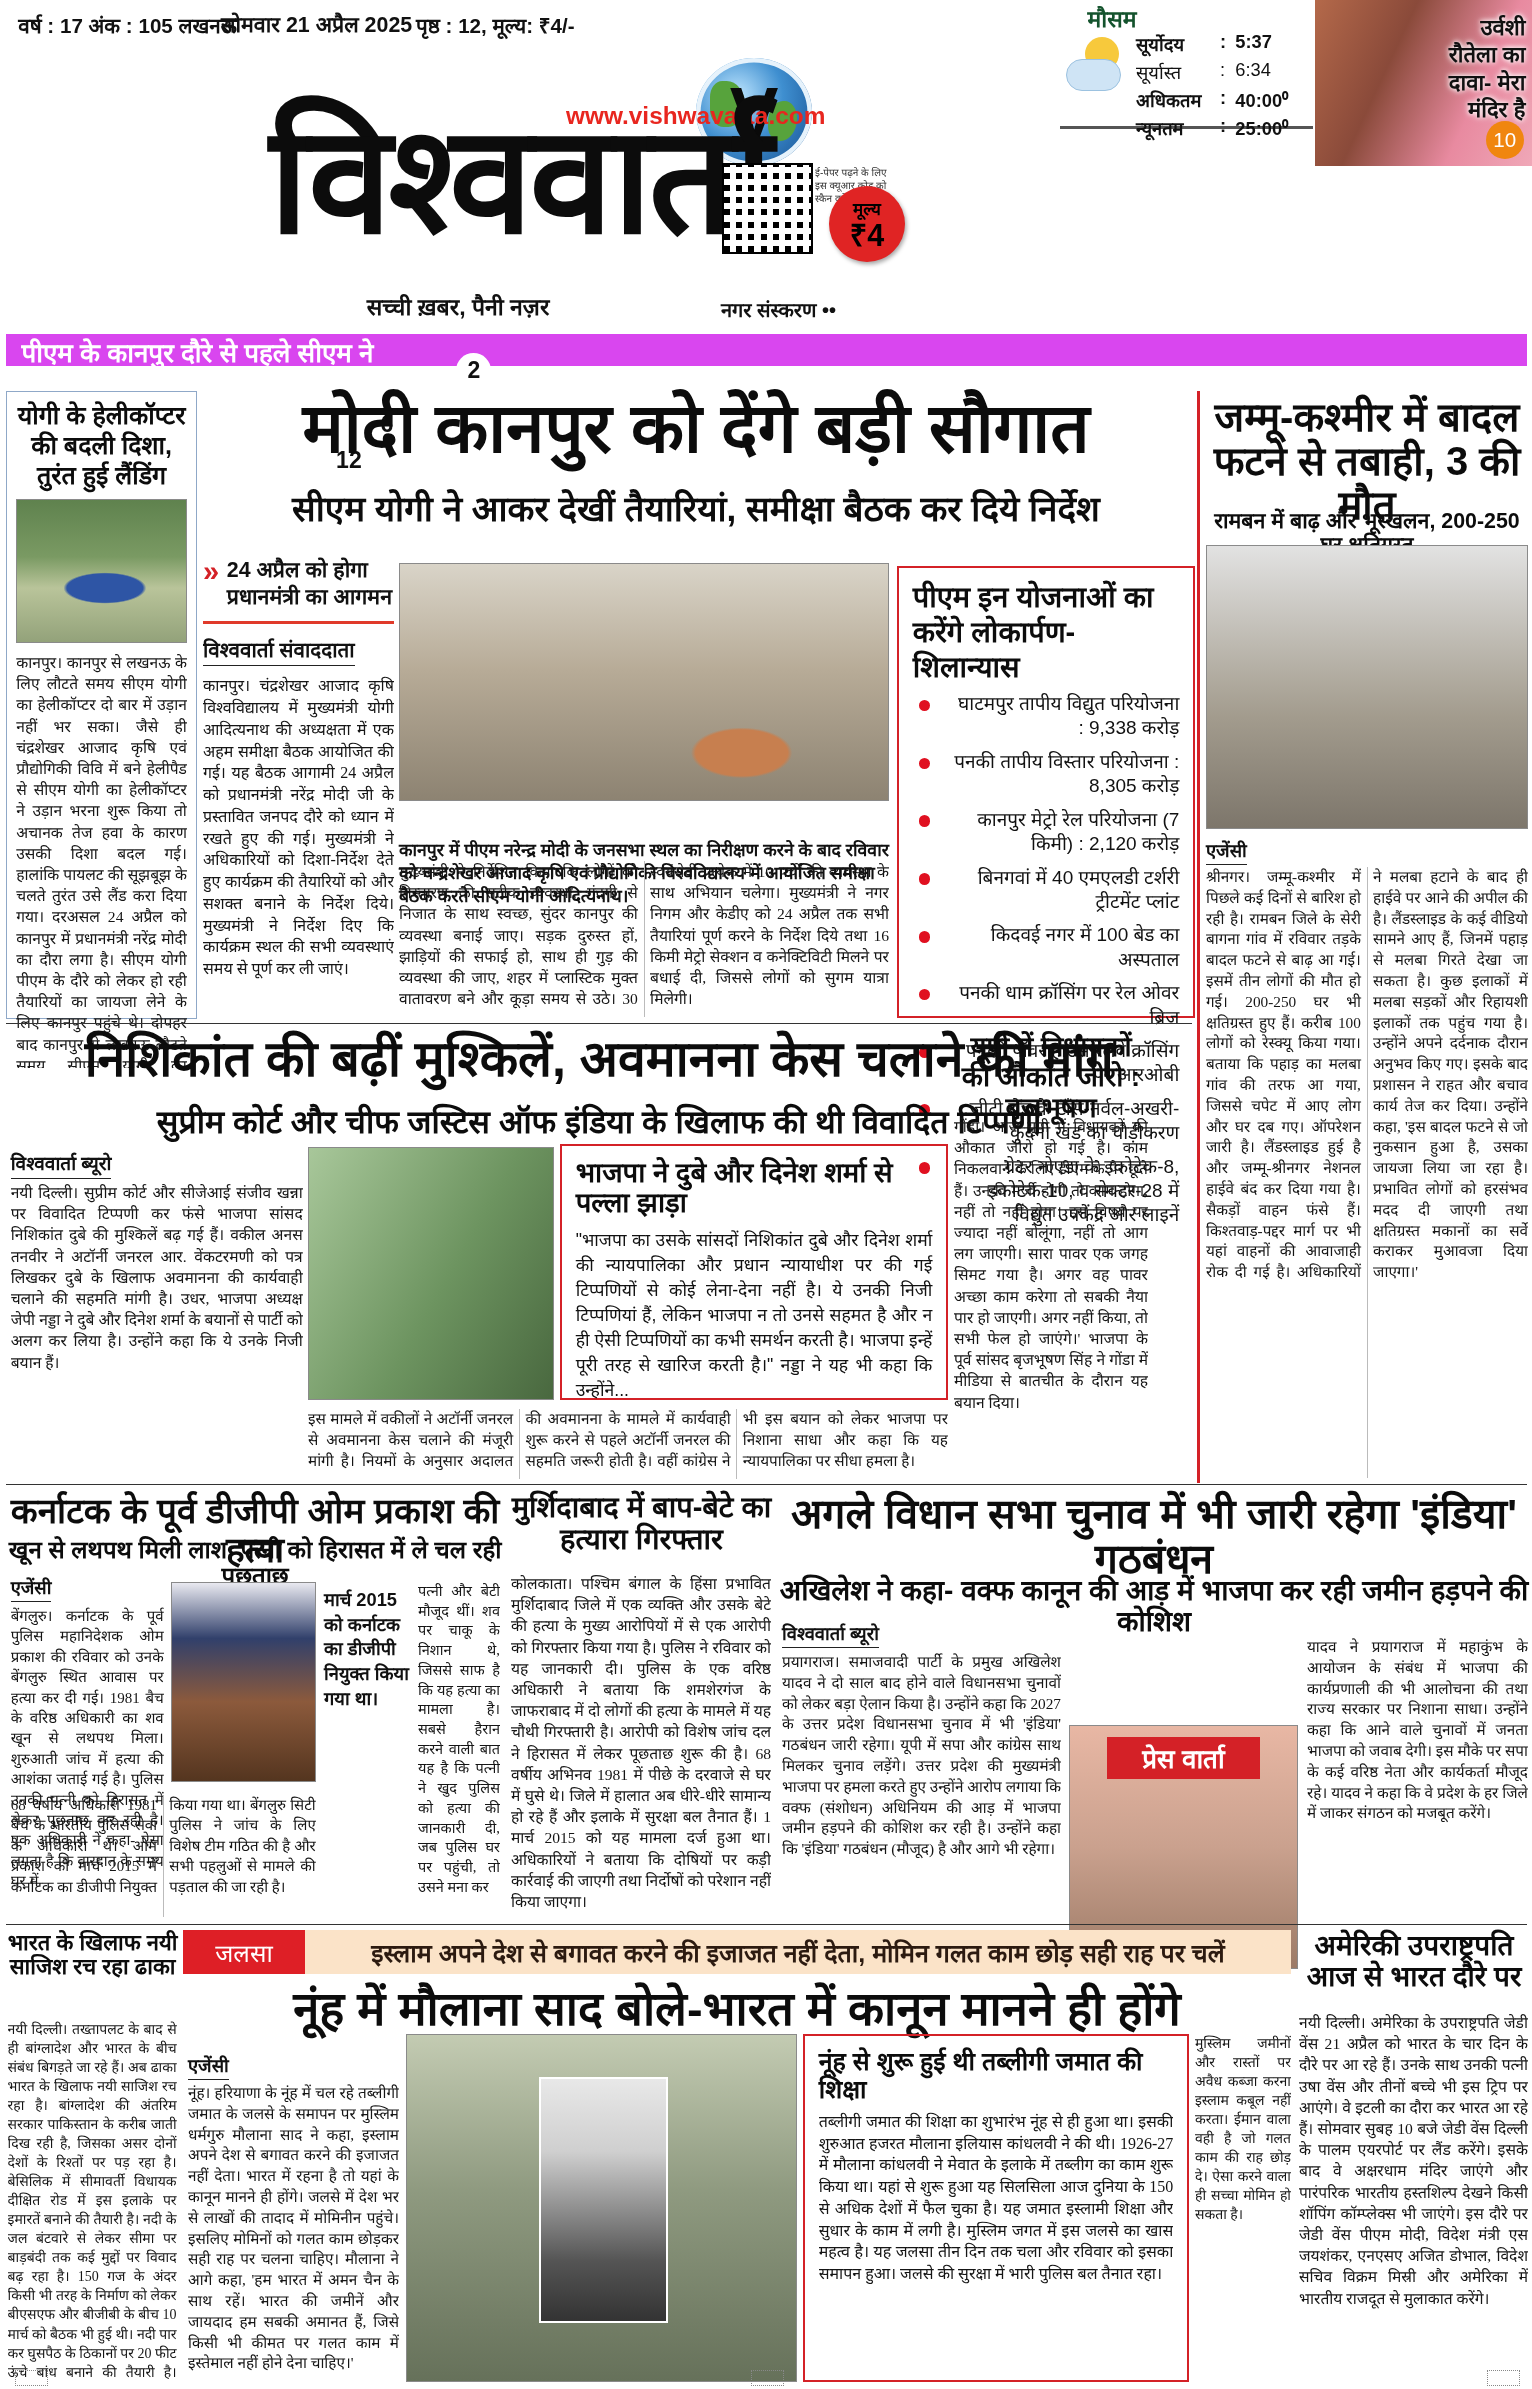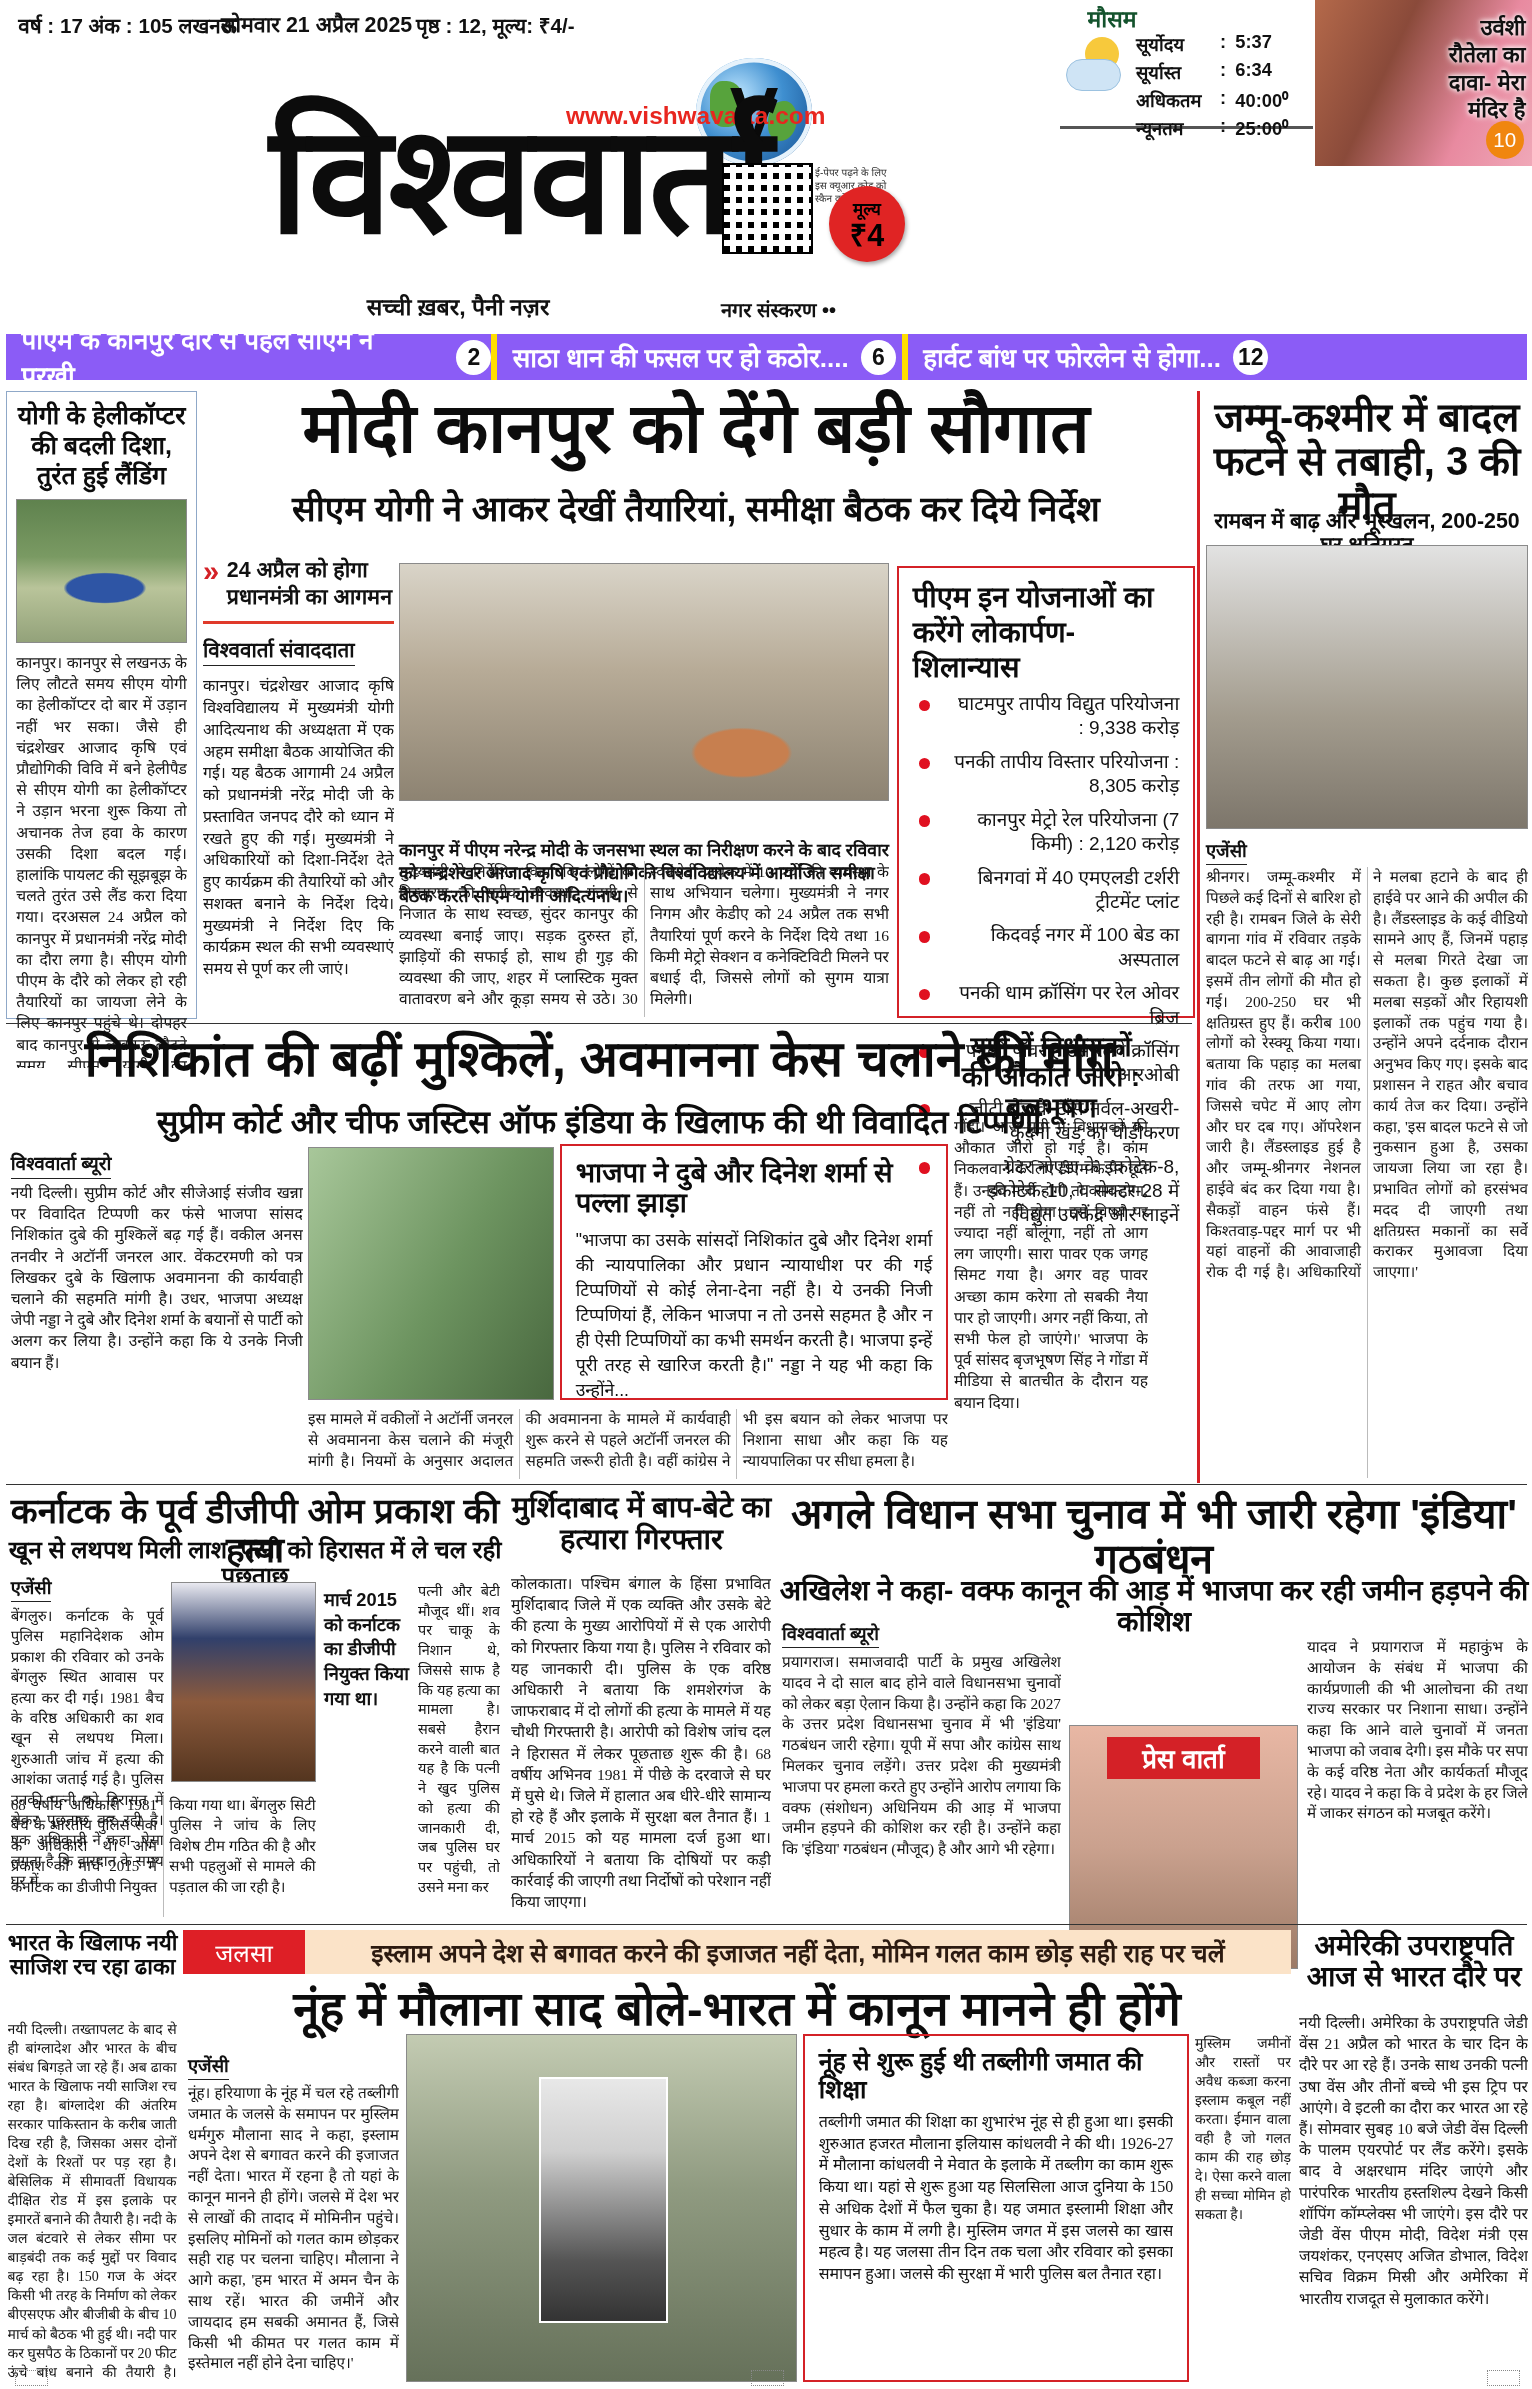--- a/index.html
+++ b/index.html
@@ -59,21 +59,21 @@
     <div class="abs" style="left:4.6px;top:34px;width:66px;height:66px;">
       <div style="position:absolute;left:20px;top:1.5px;width:34px;height:34px;border-radius:50%;background:#f7c93c;"></div>
       <div style="position:absolute;left:1.5px;top:23px;width:53px;height:30.5px;border-radius:18.3px;background:#cfe4f5;border:1.5px solid #9cc2e0;"></div>
     </div>
     <div class="abs" style="left:76px;top:29px;width:173px;">
       <div style="display:flex;font-size:18.3px;font-weight:700;" class="sans">
         <span style="width:84px;">सूर्योदय</span>
         <span style="width:15.3px;">:</span>
           <span>5:37</span>
       </div>
-      <div style="display:flex;font-size:18.3px;font-weight:700;margin-top:3.1px;" class="sans">
+      <div style="display:flex;font-size:18.3px;font-weight:400;margin-top:3.1px;" class="sans">
         <span style="width:84px;">सूर्यास्त</span>
         <span style="width:15.3px;">:</span>
           <span>6:34</span>
       </div>
       <div style="display:flex;font-size:18.3px;font-weight:700;margin-top:3.1px;" class="sans">
         <span style="width:84px;">अधिकतम</span>
         <span style="width:15.3px;">:</span>
           <span>40:00⁰</span>
       </div>
       <div style="display:flex;font-size:18.3px;font-weight:700;margin-top:3.1px;" class="sans">
@@ -112,21 +112,21 @@
   <div class="abs sans" style="left:815px;top:166px;width:79px;font-size:10px;line-height:1.3;color:#333;">ई-पेपर पढ़ने के लिए इस क्यूआर कोड को स्कैन करें</div>
 
   <div class="abs" style="left:829px;top:186px;width:76px;height:76px;border-radius:50%;background:#e02424;
        display:flex;flex-direction:column;align-items:center;justify-content:center;color:#000000;box-shadow:1.5px 2.3px 4.6px rgba(0,0,0,.35);">
     <span class="sans" style="font-size:17px;font-weight:700;">मूल्य</span>
     <span class="sans" style="font-size:30.5px;font-weight:700;line-height:1;">₹4</span>
   </div>
 
   <div class="abs sans" style="left:721px;top:296px;font-size:20px;font-weight:700;">नगर संस्करण ••</div>
 
-  <div class="abs" style="left:6.1px;top:334px;width:1521px;height:46px;background:#8b5cf6;display:flex;">
+  <div class="abs" style="left:6.1px;top:334px;width:1521px;height:32px;background:#d946ef;display:flex;flex-direction:column;">
     <div class="teaser-cell" style="width:470px;padding-left:15.3px;">
       <span>पीएम के कानपुर दौरे से पहले सीएम ने परखी...</span>
       <span class="pgcircle">2</span>
     </div>
     <div style="width:6.1px;background:#ffdf00;"></div>
     <div class="teaser-cell" style="width:389px;padding-left:15.3px;">
       <span>साठा धान की फसल पर हो कठोर....</span>
       <span class="pgcircle">6</span>
     </div>
     <div style="width:6.1px;background:#ffdf00;"></div>

